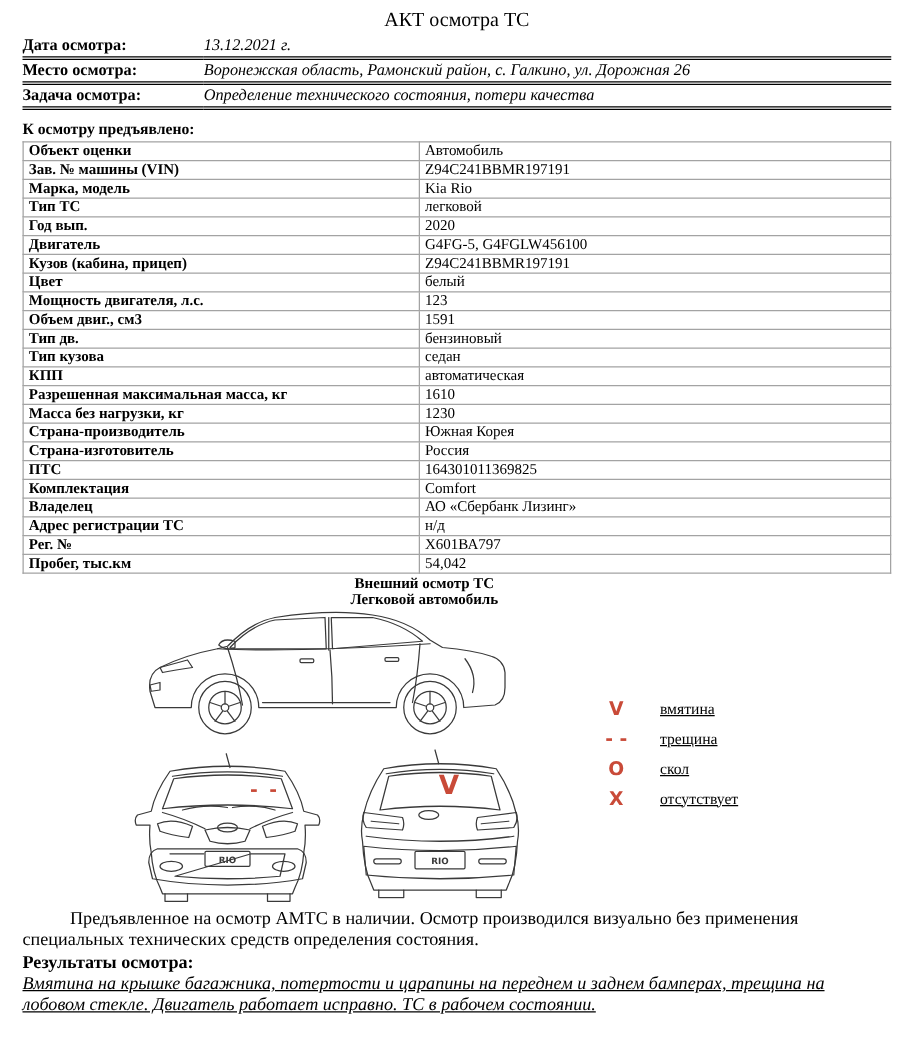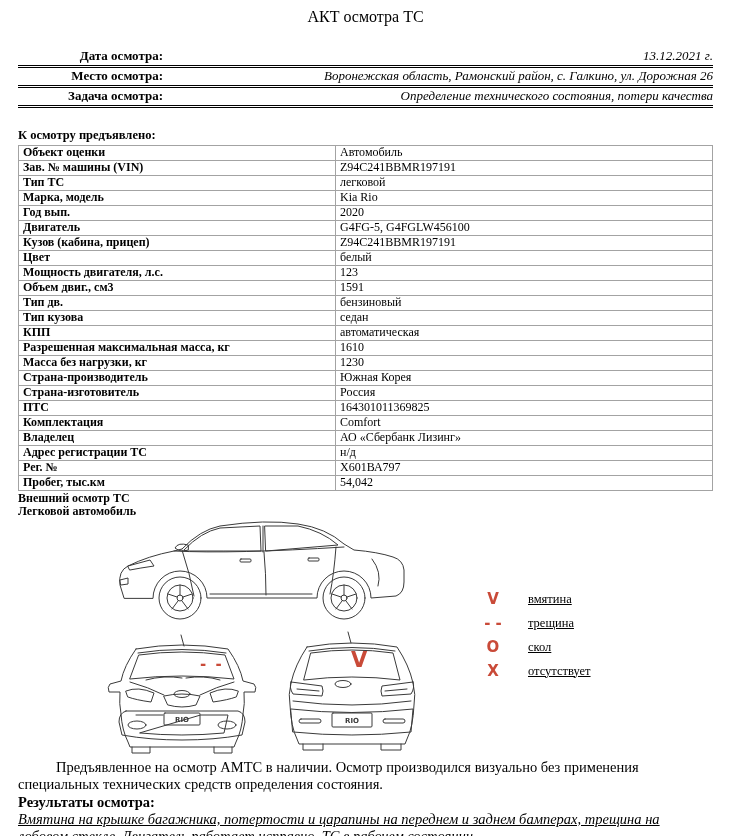--- a/index.html
+++ b/index.html
@@ -9,39 +9,39 @@
     position:relative;
   }
   .page{padding:5px 18px 0 18px;}
 
   
   .doc-title{
     text-align:center;font-weight:normal;font-size:16px;line-height:20px;margin:2px 0 0 0;
   }
 
   
-  .hdr{width:100%;border-collapse:collapse;margin-top:21px;table-layout:fixed;text-align:right;}
+  .hdr{width:100%;border-collapse:collapse;margin-top:1px;table-layout:fixed;}
   .hdr td{border-bottom:3px double #000;padding:1px 0 2px 0;font-size:13px;line-height:14px;vertical-align:bottom;}
   .hdr td.lbl{width:145px;font-weight:bold;}
   .hdr td.val{font-style:italic;}
 
   
-  .presented{font-weight:bold;font-size:12.5px;margin:20px 0 2px 0;}
+  .presented{font-weight:bold;font-size:12.5px;margin:8px 0 2px 0;}
 
   
   table.veh{width:100%;border-collapse:collapse;table-layout:fixed;}
   table.veh td{
     border:1px solid #a3a3a3;font-size:12px;line-height:13px;height:13px;
     padding:0 4px 1px 4px;vertical-align:middle;overflow:hidden;white-space:nowrap;
   }
   table.veh td.k{width:308px;font-weight:bold;}
 
   
   .diagram{position:relative;height:264px;margin-top:1px;}
-  .diag-title{position:absolute;left:0;right:52px;top:0;font-weight:bold;font-size:12px;line-height:13px;}
+  .diag-title{position:absolute;left:0;right:52px;top:0;text-align:center;font-weight:bold;font-size:12px;line-height:13px;}
   .car{position:absolute;}
   .car svg{display:block;}
   .car path,.car circle,.car line,.car ellipse,.car rect,.car polyline{
     fill:none;stroke:#3a3a3a;stroke-width:1;stroke-linecap:round;stroke-linejoin:round;
   }
   .car text{stroke:none;fill:#3a3a3a;font-family:"DejaVu Sans",sans-serif;font-weight:bold;}
   .plate{fill:#fff;stroke:#3a3a3a;}
 
   
   .legend{position:absolute;left:458px;top:95px;}
@@ -95,26 +95,26 @@
     <tbody>
         <tr>
           <td class="k">Объект оценки</td>
           <td>Автомобиль</td>
         </tr>
     <tr>
           <td class="k">Зав. № машины (VIN)</td>
           <td>Z94C241BBMR197191</td>
         </tr>
     <tr>
+          <td class="k">Марка, модель</td>
+          <td>Kia Rio</td>
+        </tr>
+    <tr>
           <td class="k">Тип ТС</td>
           <td>легковой</td>
-        </tr>
-    <tr>
-          <td class="k">Марка, модель</td>
-          <td>Kia Rio</td>
         </tr>
     <tr>
           <td class="k">Год вып.</td>
           <td>2020</td>
         </tr>
     <tr>
           <td class="k">Двигатель</td>
           <td>G4FG-5, G4FGLW456100</td>
         </tr>
     <tr>

